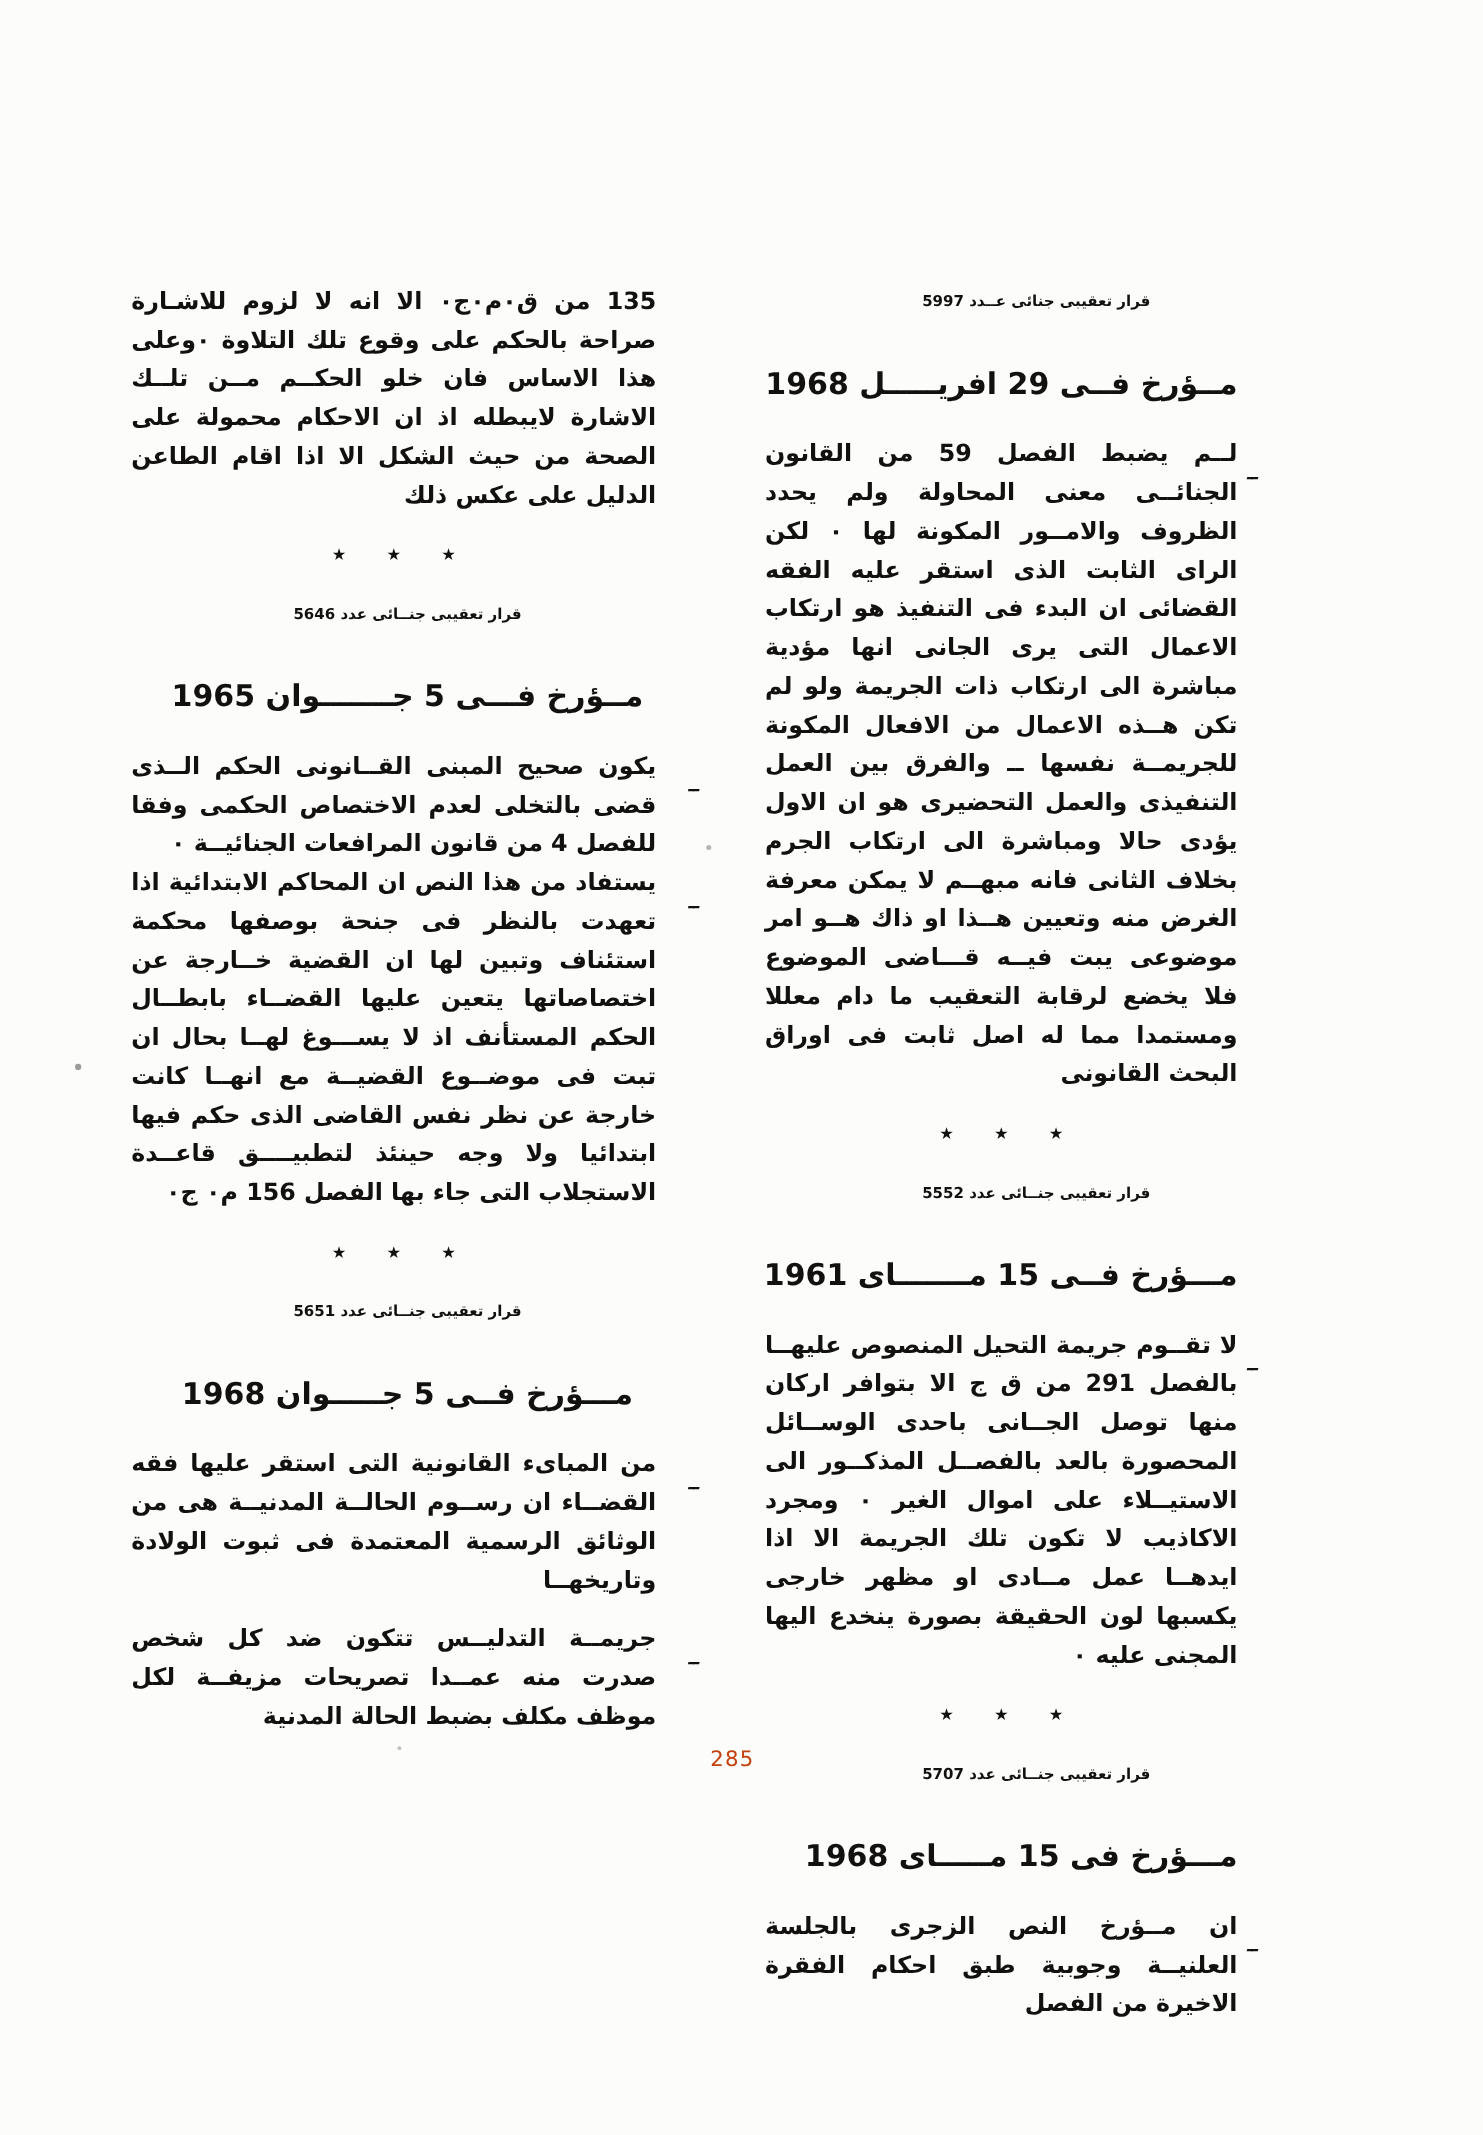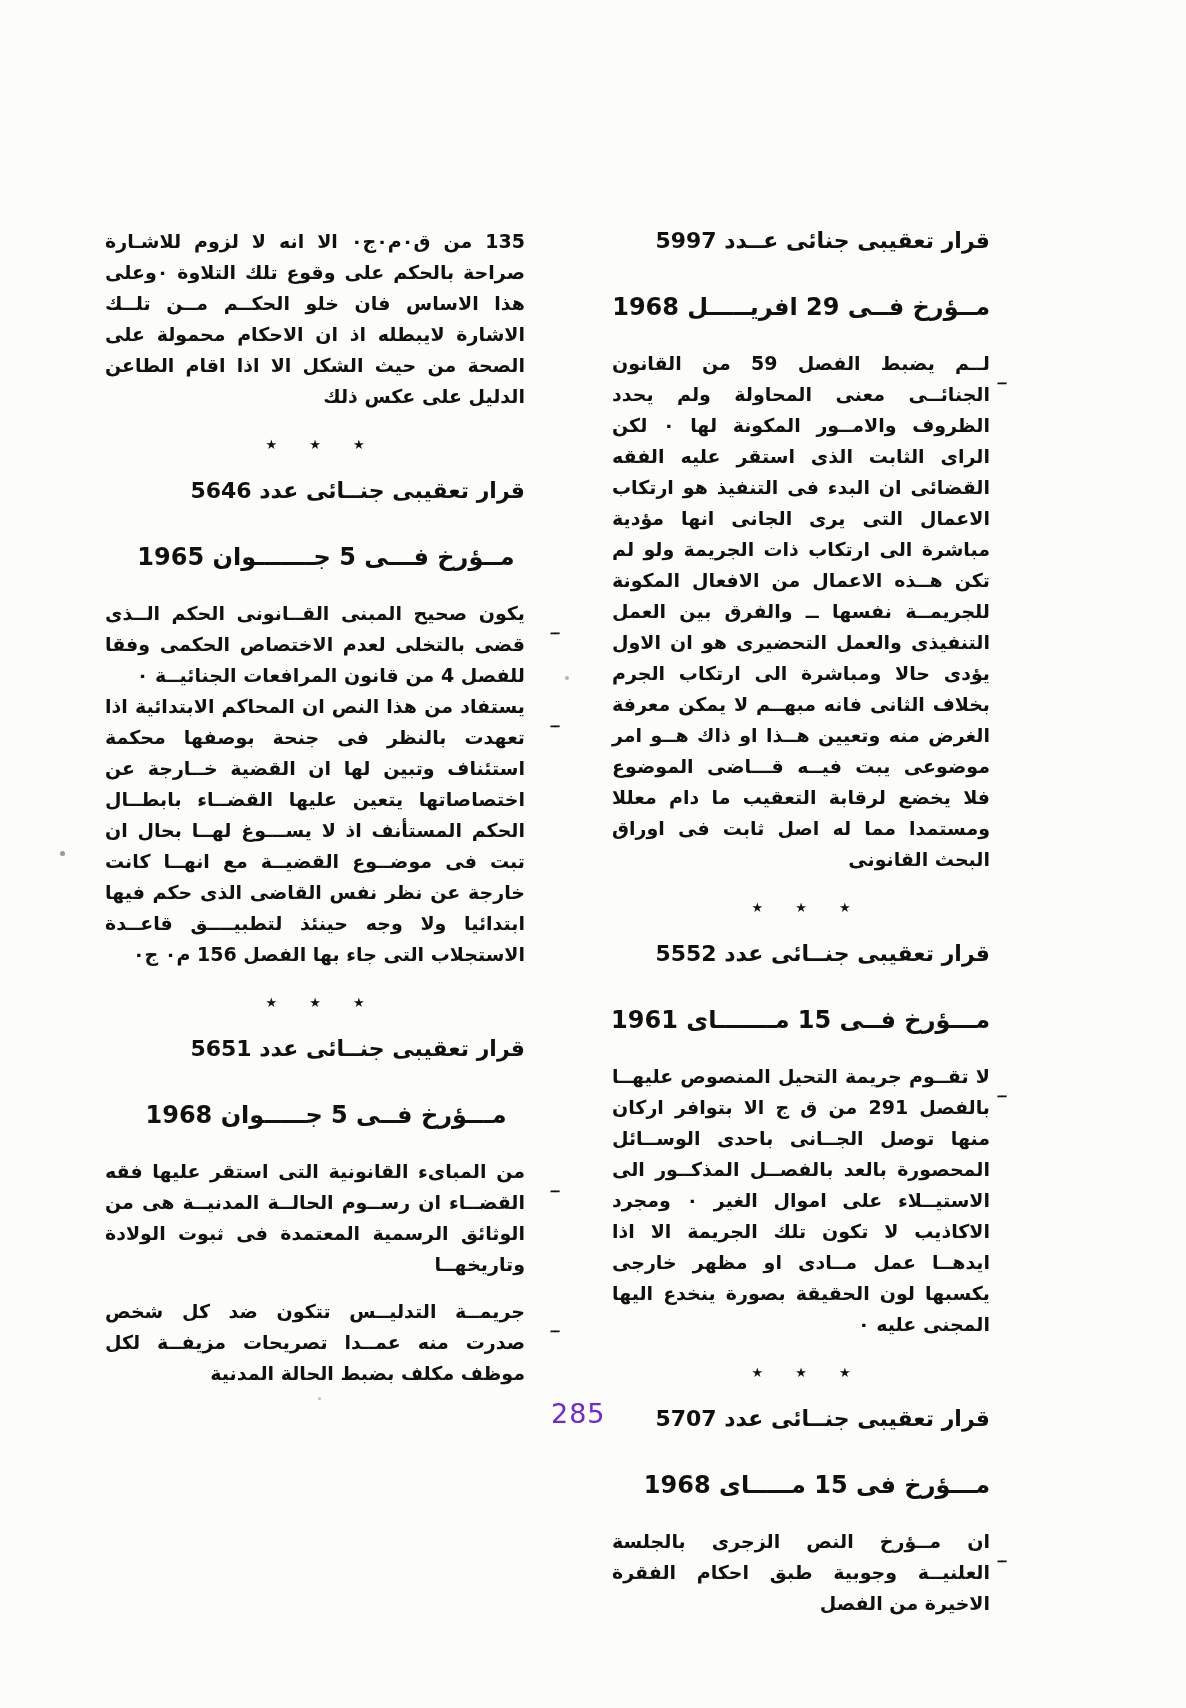--- a/index.html
+++ b/index.html
@@ -13,21 +13,22 @@
     font-family: "DejaVu Sans", sans-serif;
     color: #121110;
     overflow: hidden;
   }
   .col { position: absolute; top: 226px; }
   .col-right { right: 196px; width: 378px; }
   .col-left  { right: 661px; width: 420px; }
 
   .title {
     margin: 0;
-    font-size: 22px;
+    text-align: center;
+    font-size: 12px;
     font-weight: 700;
     line-height: 30px;
     white-space: nowrap;
   }
   .col-right .title, .col-right .date { padding-left: 56px; }
   .col-left  .title, .col-left  .date { padding-left: 22px; }
 
   .date {
     margin: 36px 0 0 0;
     text-align: center;
@@ -70,24 +71,24 @@
     padding-left: 14px; 
     line-height: 18px;
     color: #121110;
   }
 
   .page-number {
     position: absolute;
     top: 1398px;
     left: 551px;
     width: 70px;
-    text-align: left;
-    font-size: 27px;
+    text-align: center;
+    font-size: 17px;
     font-weight: 400;
-    color: #6d28d9;
+    color: #c2410c;
     letter-spacing: 1px;
     direction: ltr;
   }
 
   
   .speck { position: absolute; background: #4a4a46; border-radius: 50%; opacity: .55; }
   .speck.s1 { left: 60px;  top: 851px;  width: 5px; height: 5px; }
   .speck.s2 { left: 565px; top: 676px;  width: 4px; height: 4px; opacity: .4; }
   .speck.s3 { left: 318px; top: 1397px; width: 3px; height: 3px; opacity: .35; }
 </style>

